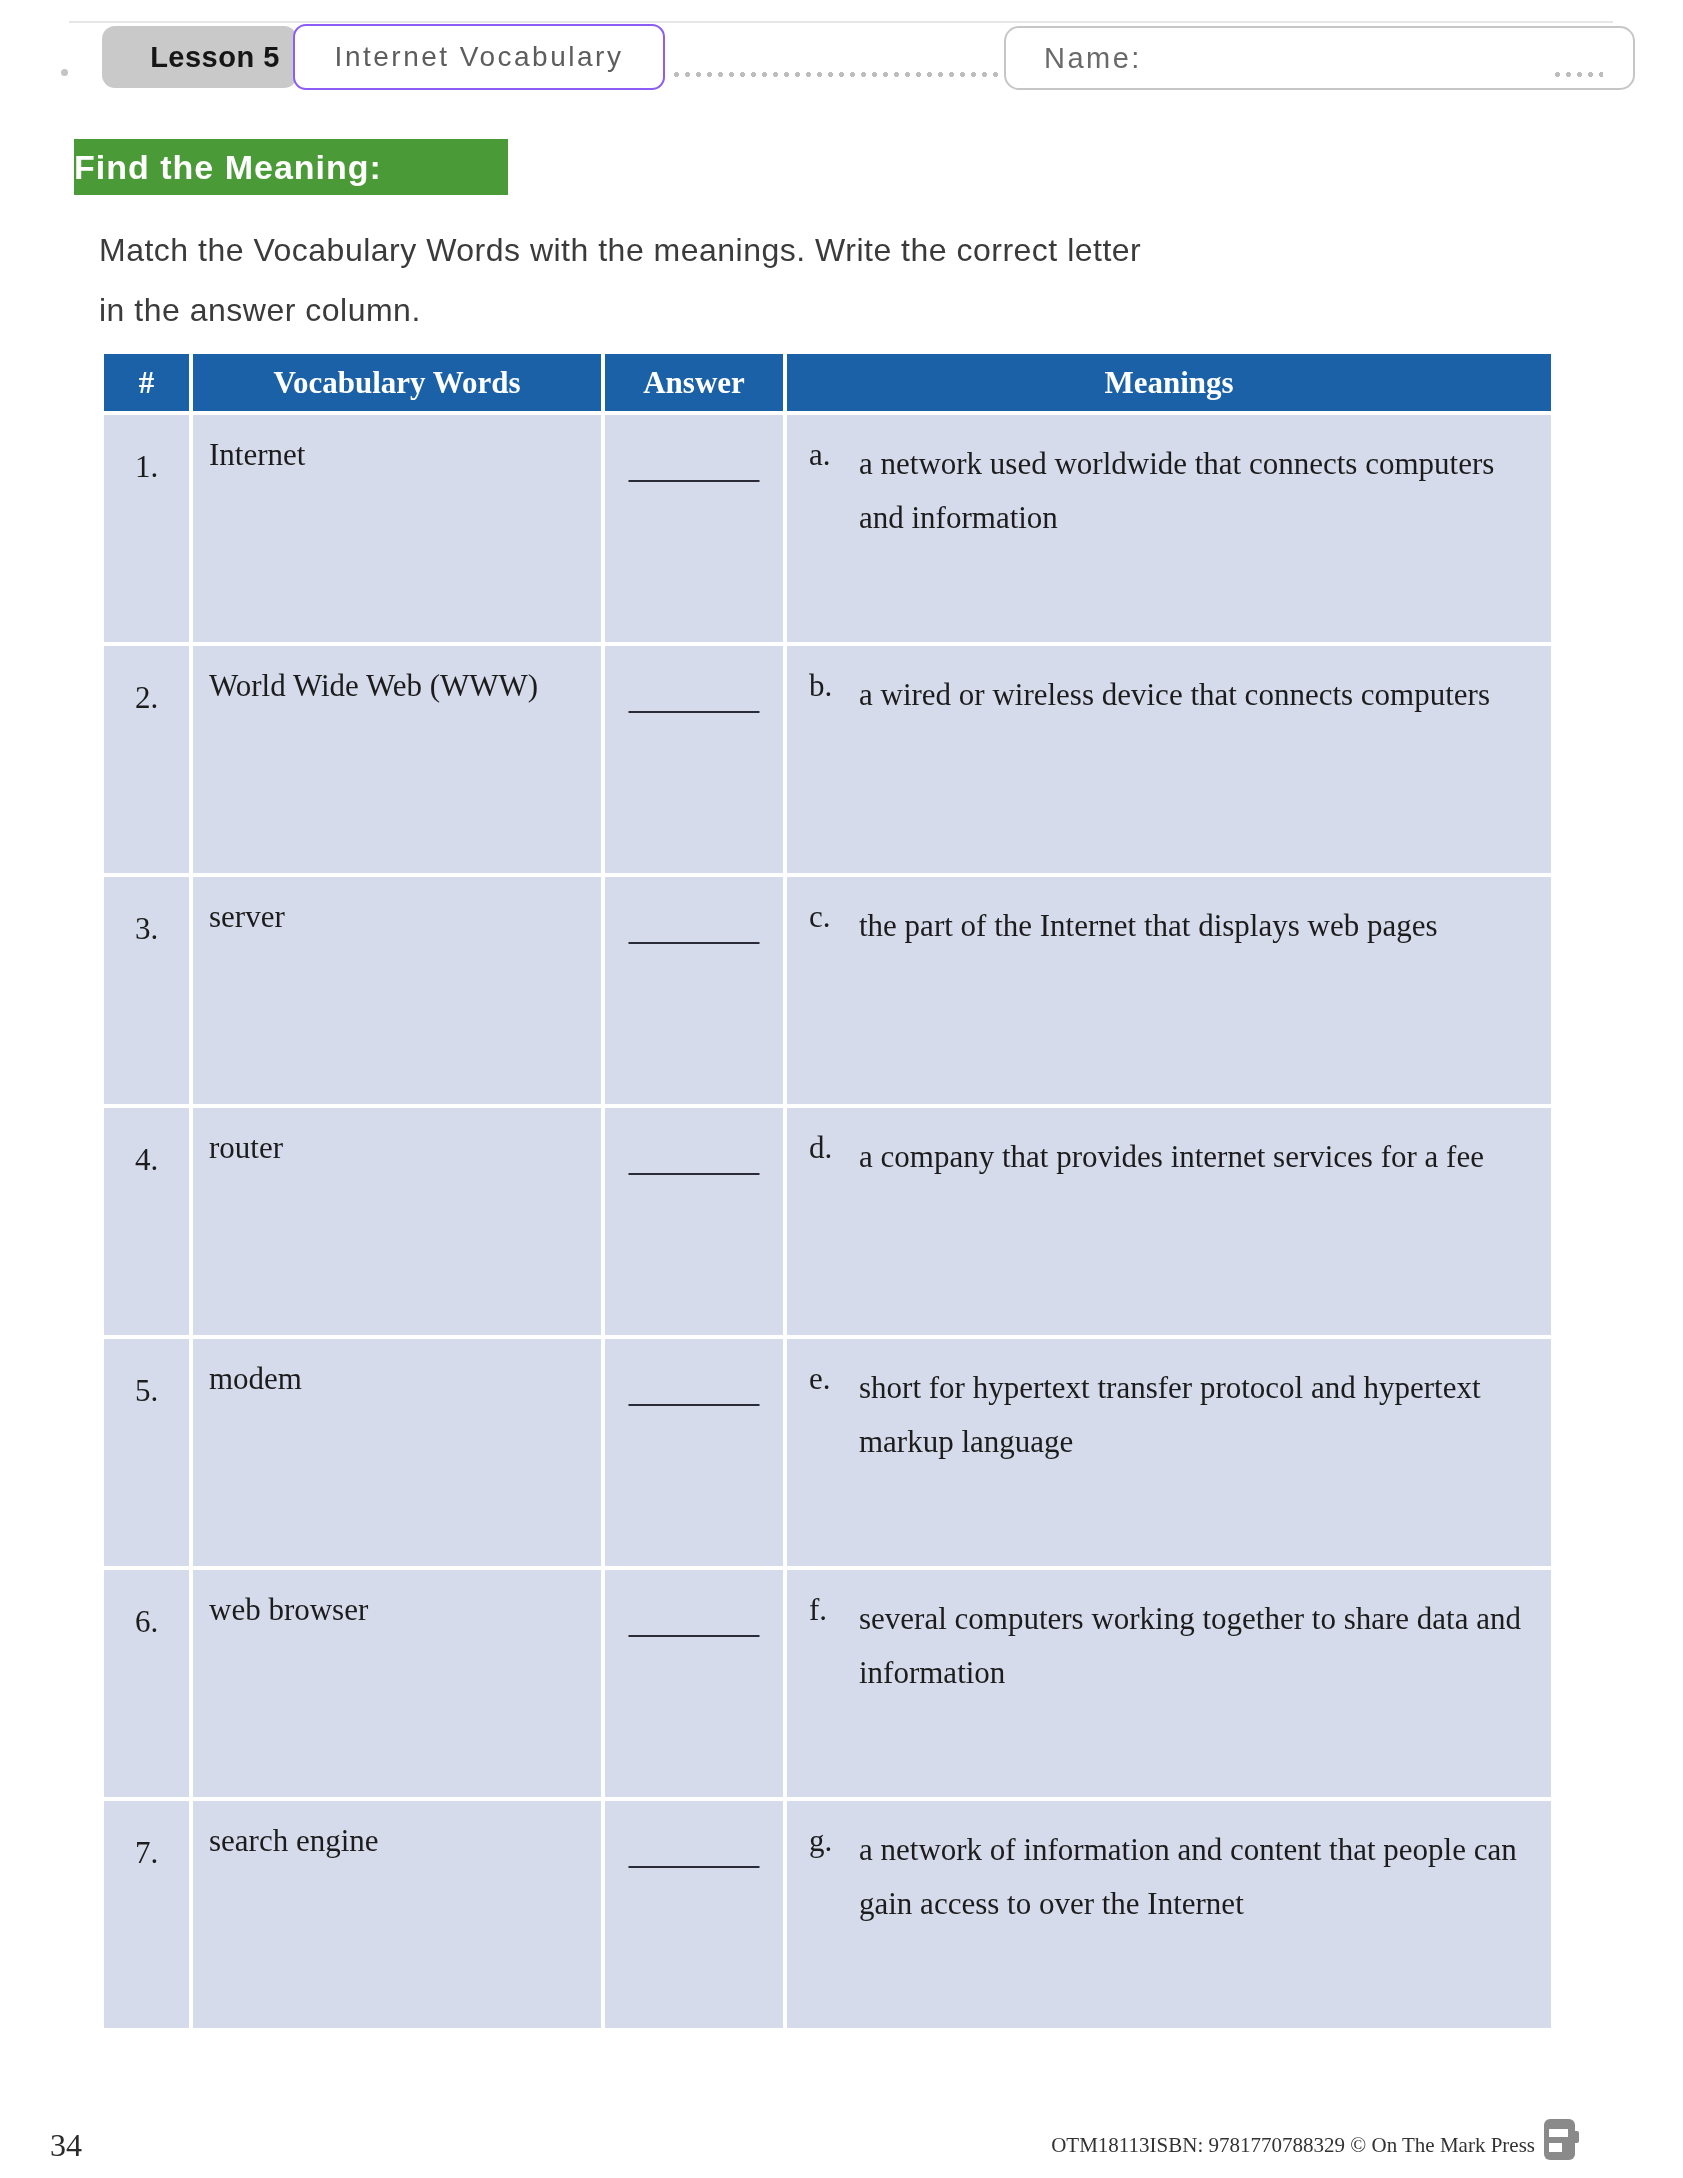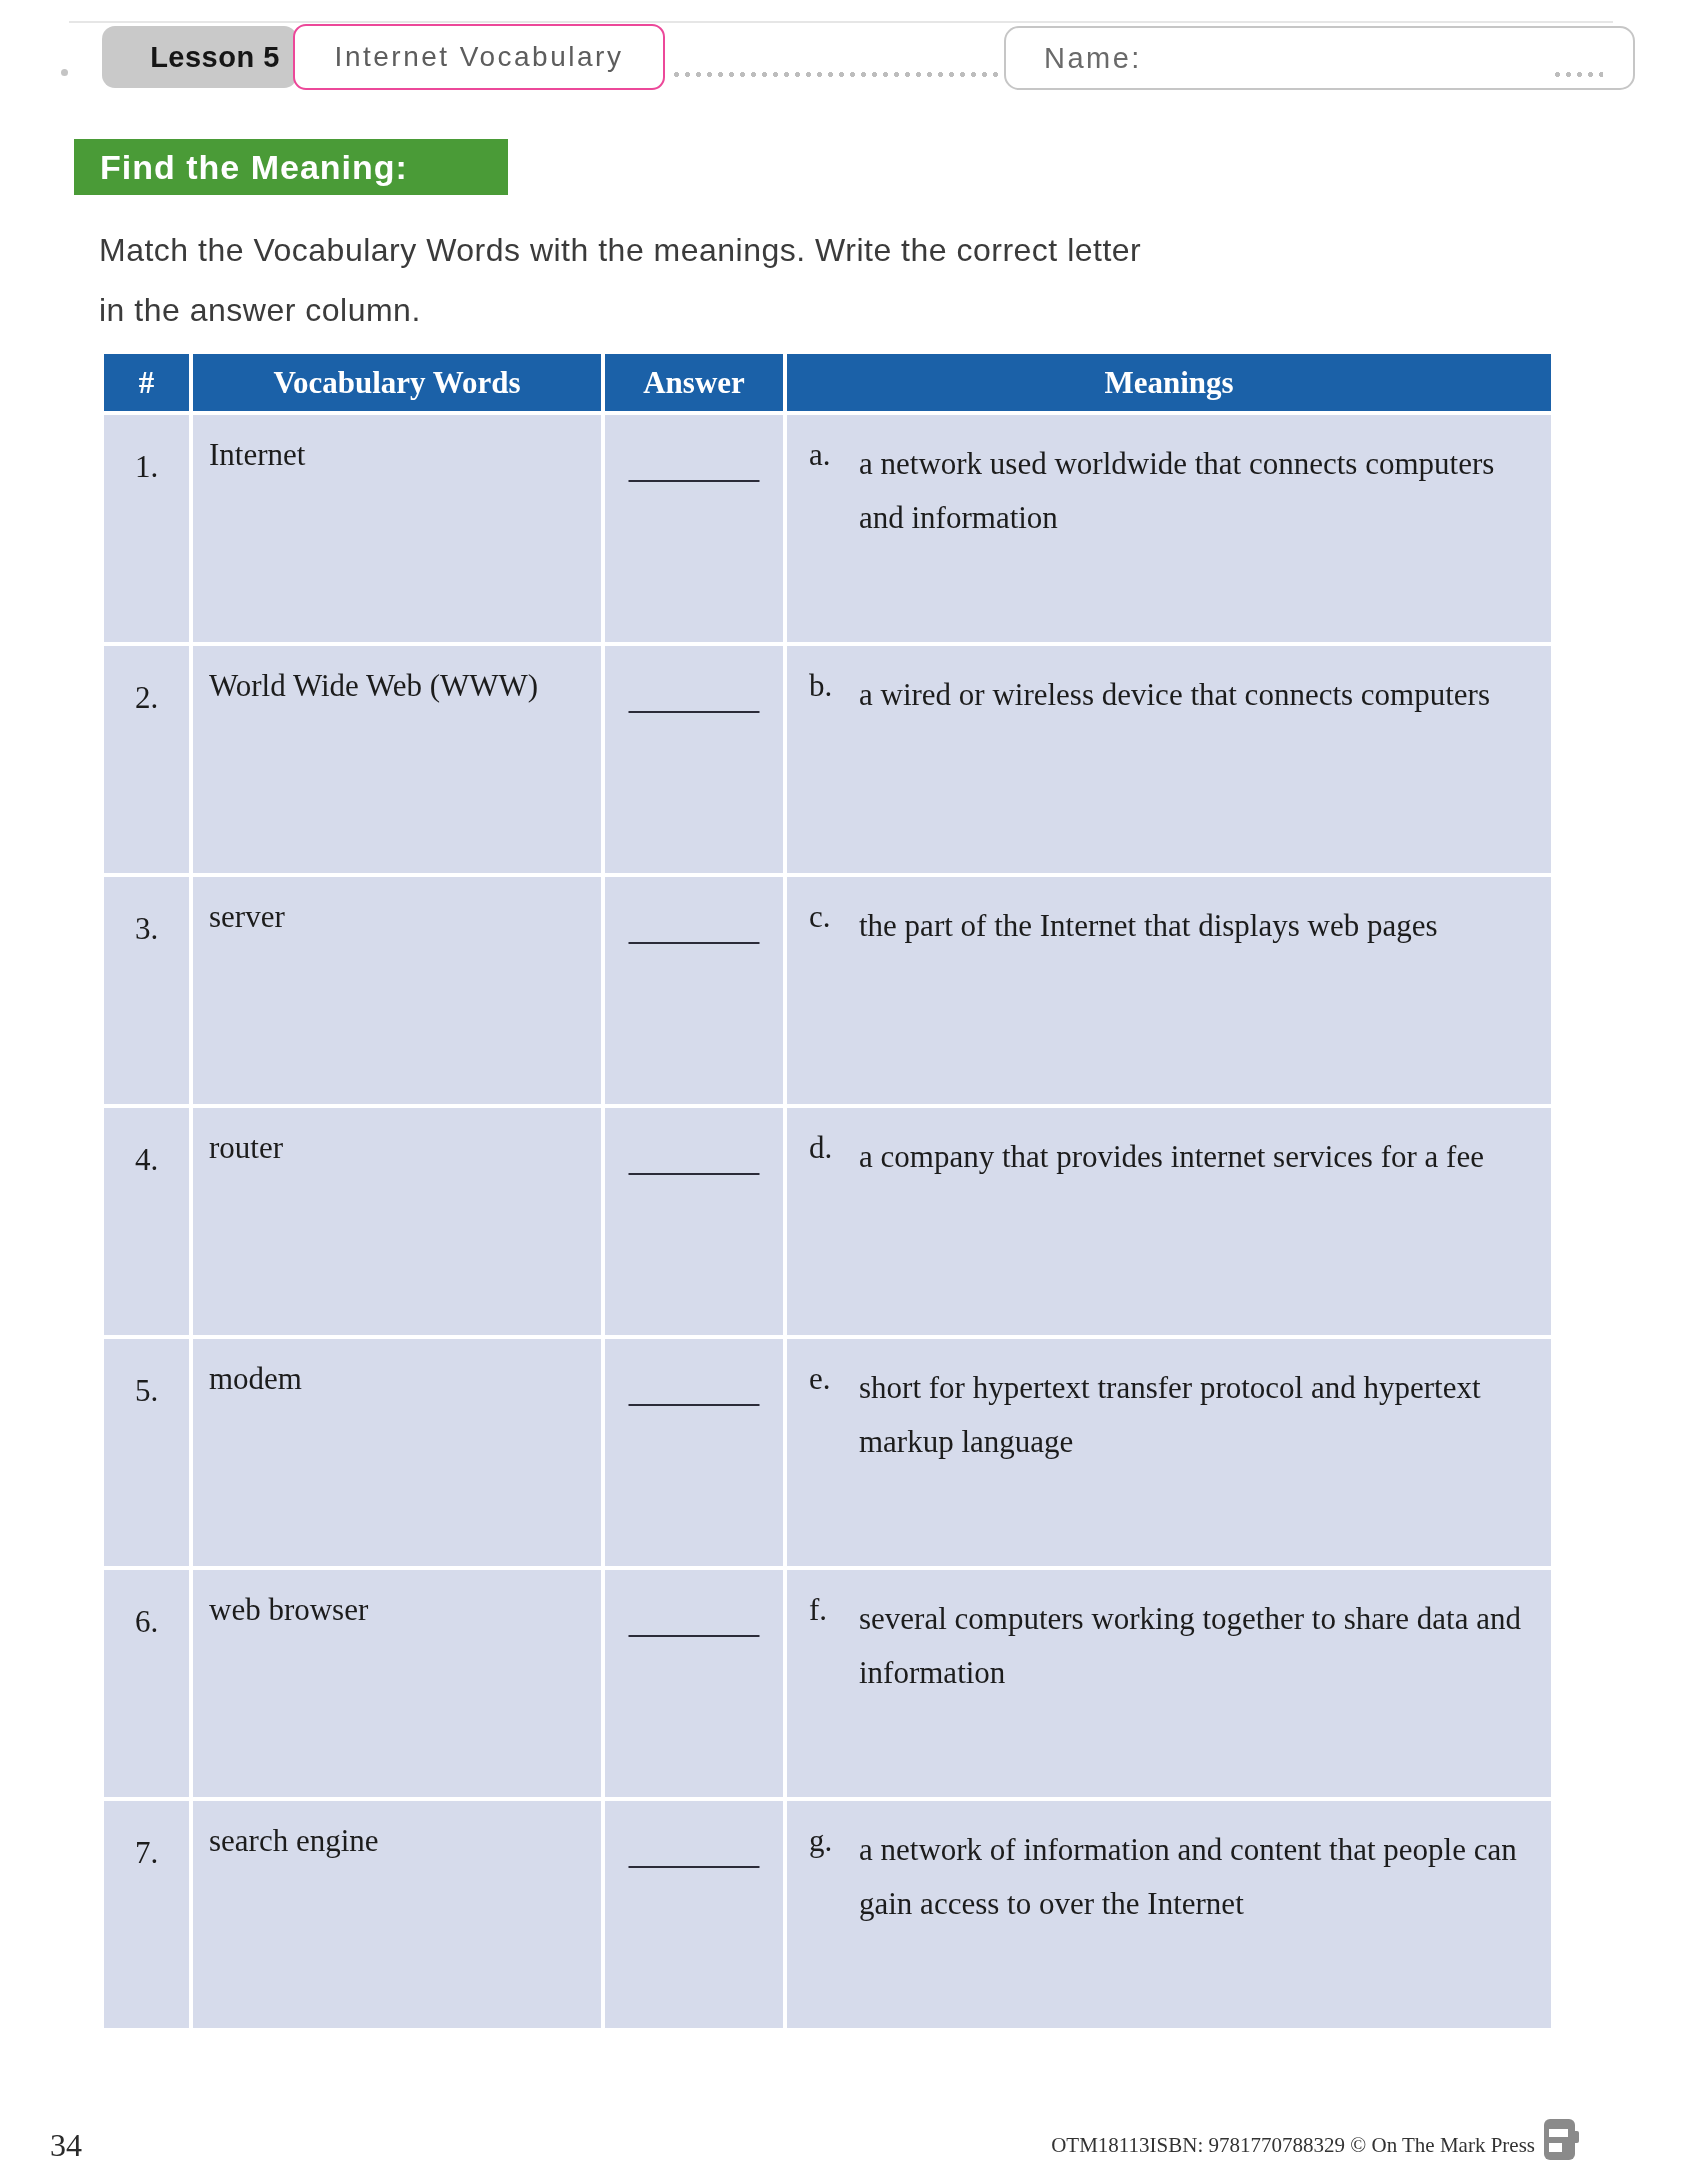--- a/index.html
+++ b/index.html
@@ -36,21 +36,21 @@
     display: flex; align-items: center; justify-content: center;
     font-size: 29px; font-weight: bold; color: #161616;
     letter-spacing: 0.5px;
     padding-left: 31px;
   }
   .tab-title {
     position: absolute;
     left: 293px; top: 24px;
     width: 372px; height: 66px;
     background: #ffffff;
-    border: 2px solid #ec4899;
+    border: 2px solid #8b5cf6;
     border-radius: 13px;
     display: flex; align-items: center; justify-content: center;
     font-size: 28px; color: #5d5d5d;
     letter-spacing: 2.5px;
   }
   .dots-mid, .dots-right {
     position: absolute;
     top: 70px; height: 9px;
     background-image: radial-gradient(circle, #bdbdbd 2.3px, rgba(0,0,0,0) 2.8px);
     background-size: 11px 9px;
@@ -71,21 +71,20 @@
     letter-spacing: 2.5px;
   }
 
   
   .banner {
     position: absolute;
     left: 74px; top: 139px;
     width: 434px; height: 56px;
     background: #4a9b37;
     display: flex; align-items: center;
-    padding-left: 26px;
     font-size: 34px; font-weight: bold; color: #ffffff;
     letter-spacing: 1px;
   }
   .instructions {
     position: absolute;
     left: 99px; top: 220px;
     width: 1475px;
     font-size: 32px; color: #3b3b3b;
     letter-spacing: 0.5px;
     line-height: 60px;

